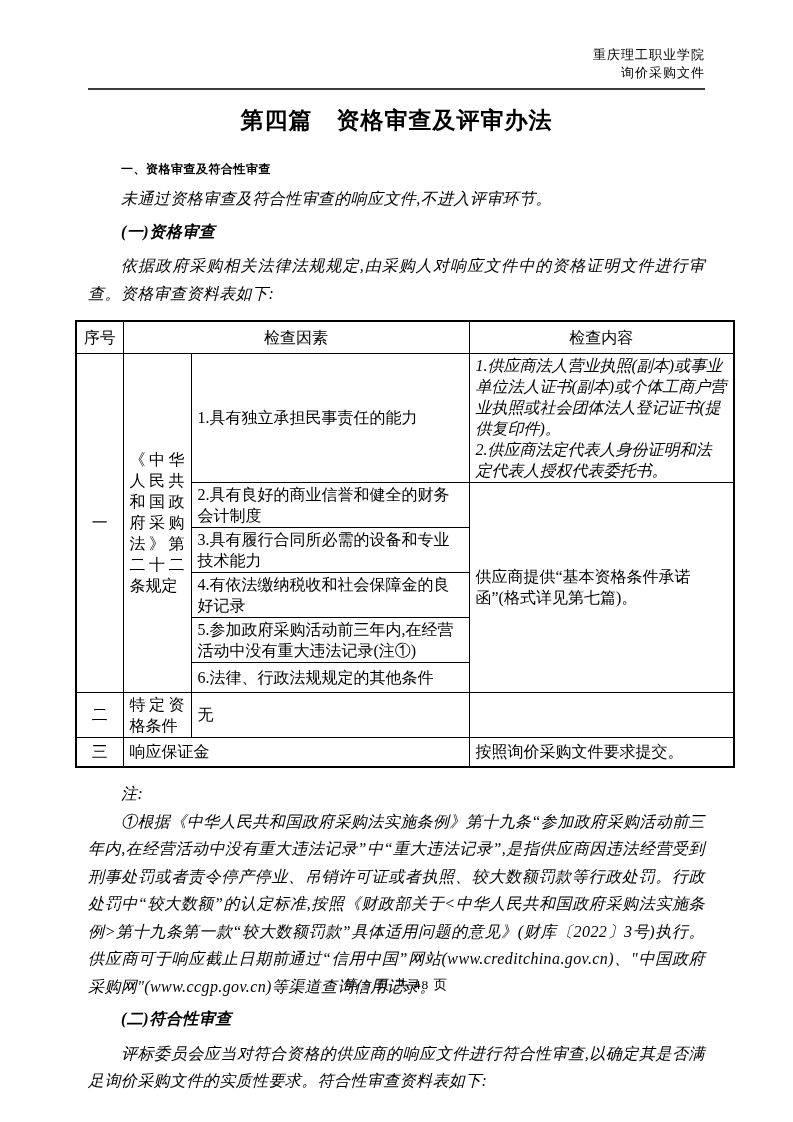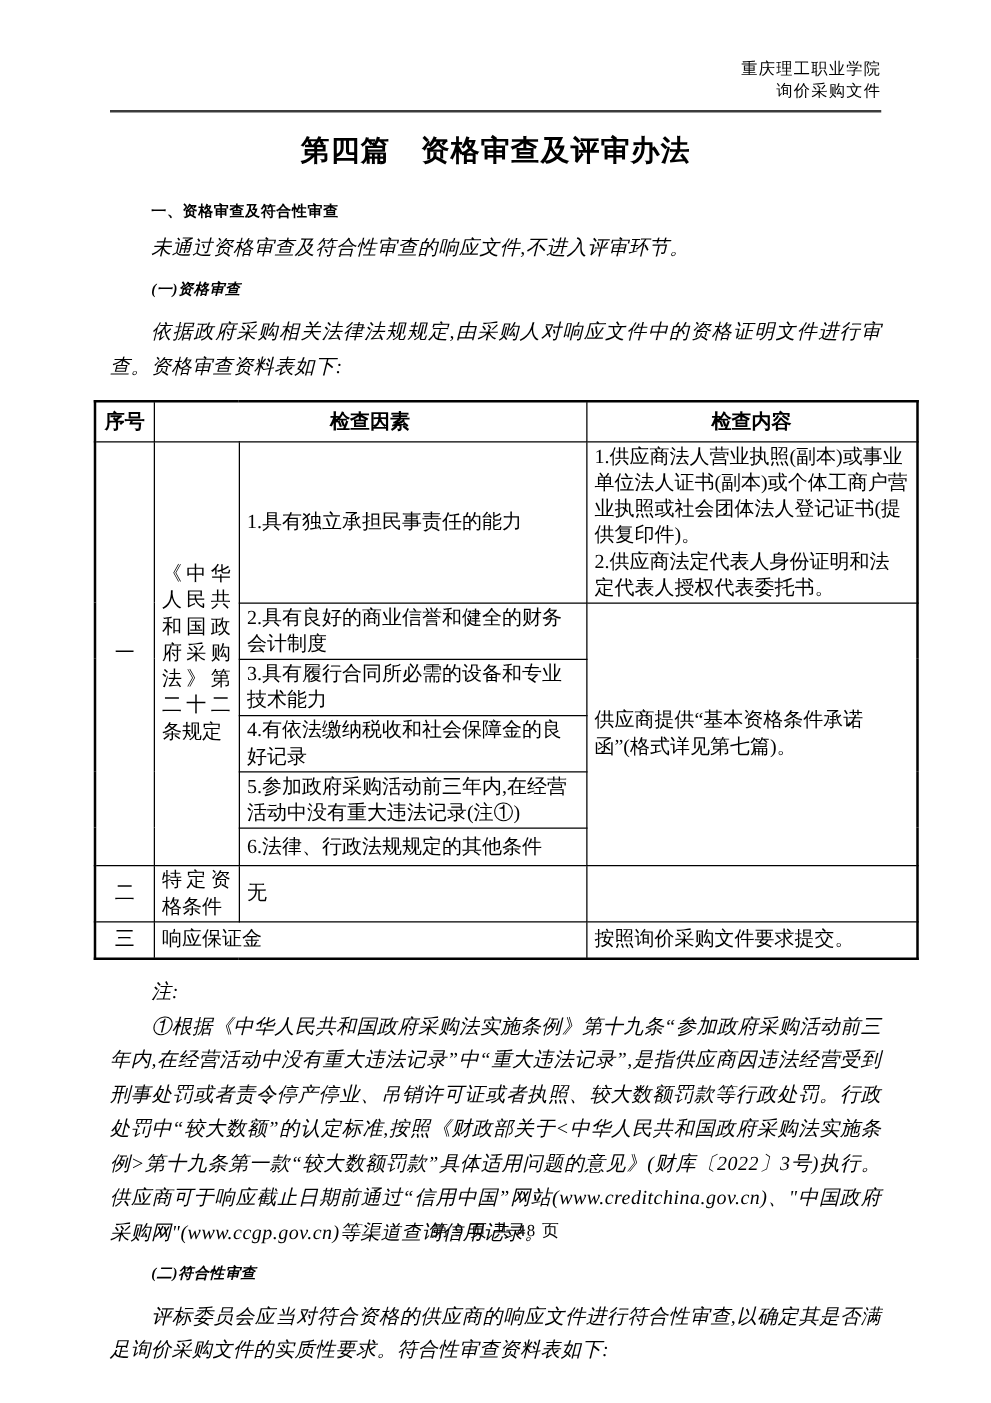--- a/index.html
+++ b/index.html
@@ -27,41 +27,41 @@
   .h-section {
     font-family:"Liberation Sans","DejaVu Sans",sans-serif;
     font-weight:bold; font-size:12px; margin:25px 0 0 0;
     text-indent:33px; letter-spacing:0.5px;
   }
   .kai { font-style:italic; }
   .para {
     font-size:16px; line-height:27.5px; margin:7px 0 0 0;
     text-align:justify; text-indent:33px; letter-spacing:0.4px;
   }
-  .h-sub { font-size:12px; line-height:27.5px; margin:5px 0 0 0; text-indent:33px; letter-spacing:0.5px; }
+  .h-sub { font-size:16px; line-height:27.5px; margin:5px 0 0 0; text-indent:33px; letter-spacing:0.5px; }
 
   
   table.qual-table {
     border-collapse:collapse; table-layout:fixed;
     width:658px; margin:13px 0 0 -13px;
     border:2px solid #000;
   }
   table.qual-table td, table.qual-table th {
     border:1px solid #000; font-size:16px; line-height:21px;
     padding:1px 6px; overflow:hidden; font-weight:normal;
   }
-  table.qual-table th { font-weight:bold; text-align:center; vertical-align:middle; }
+  table.qual-table th { font-weight:normal; text-align:center; vertical-align:middle; }
   .cell-center { text-align:center; vertical-align:middle; }
   .cell-mid { vertical-align:middle; }
   .cell-top { vertical-align:top; }
   .basis-cell {
     text-align:justify; text-align-last:left; vertical-align:middle;
     word-break:break-all; padding:1px 5px;
   }
-  .content-a { line-height:20.5px; }
+  .content-a { line-height:20.5px;font-style:italic; }
   .content-a p { margin:0; }
   .sep td { border-top-width:2px; }
   .rh  { height:32px; }
   .r1  { height:124px; }
   .r2  { height:42px; }
   .r3  { height:44px; }
   .r4  { height:42px; }
   .r5  { height:44px; }
   .r6  { height:30px; }
   .r7  { height:44px; }

